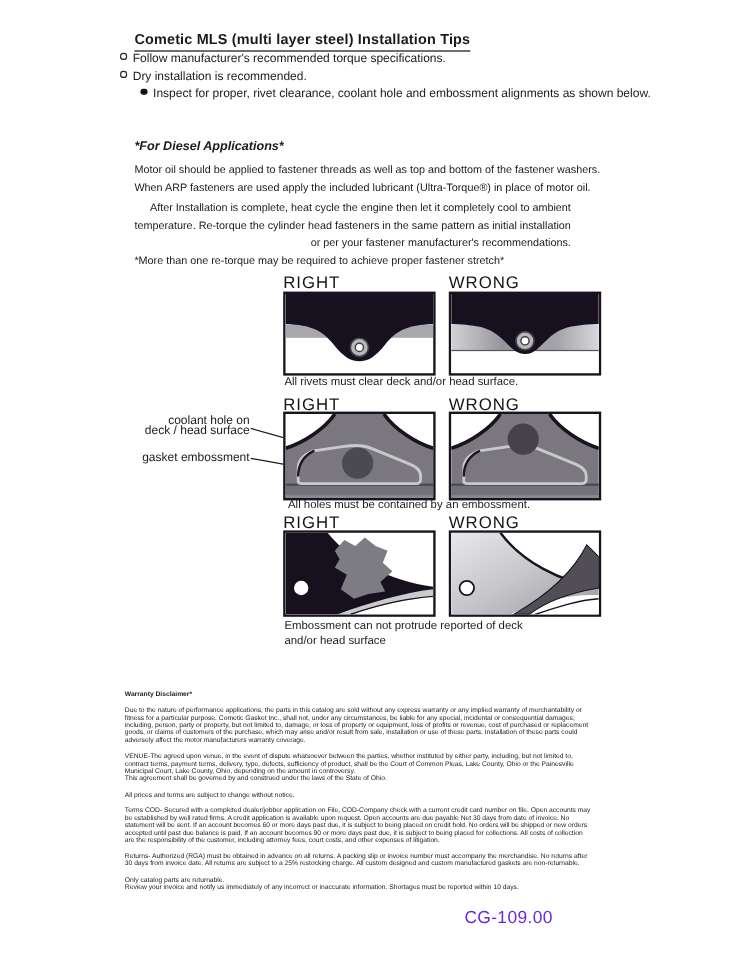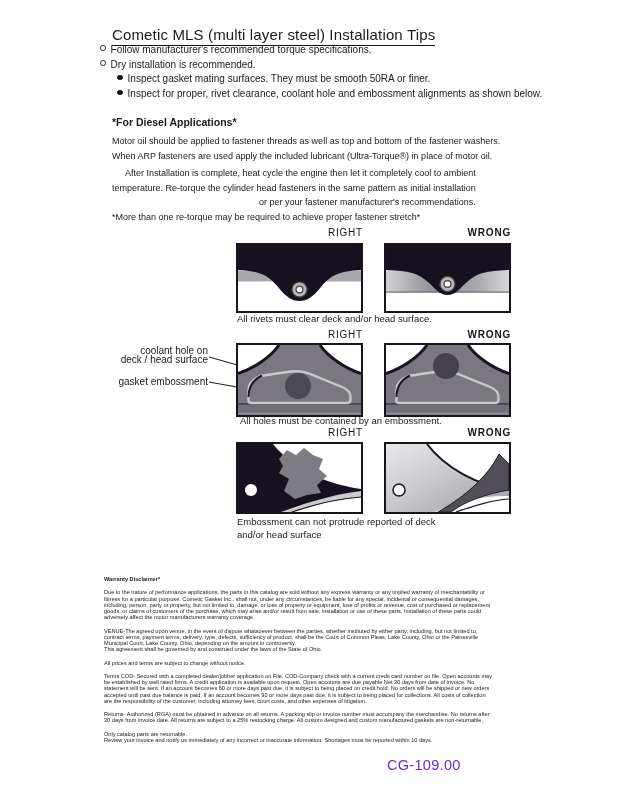--- a/index.html
+++ b/index.html
@@ -5,50 +5,50 @@
   html,body{margin:0;padding:0;}
   body{
     width:618px;height:800px;background:#ffffff;position:relative;overflow:hidden;
     font-family:"Liberation Sans", sans-serif;color:#1a1a1a;
     -webkit-font-smoothing:antialiased;
   }
   .abs{position:absolute;}
 
   
   .title{
-    left:112px;top:26px;font-size:15px;font-weight:normal;letter-spacing:.15px;
+    left:112px;top:26px;font-size:12px;font-weight:bold;letter-spacing:.15px;
     border-bottom:1.4px solid #121212;padding-bottom:1.5px;white-space:nowrap;text-align:right;
   }
 
   
   .bullets{left:100px;top:43px;font-size:10px;line-height:14.7px;}
   .brow{display:flex;align-items:baseline;white-space:nowrap;}
   .brow.sub{margin-left:17px;}
   .marker{flex:none;width:3.6px;height:3.6px;border-radius:50%;margin-right:5px;position:relative;top:-2px;}
   .marker.hollow{border:1px solid #2a2a2a;background:#fff;}
   .marker.filled{background:#111;border:1px solid #111;}
 
   
-  .dheading{left:112px;top:116px;font-size:10.5px;font-weight:bold;}
+  .dheading{left:112px;top:116px;font-size:10.5px;font-weight:bold;font-style:italic;}
   .para{left:112px;font-size:9px;line-height:14.7px;white-space:pre-line;}
   .p1{top:134px;}
   .p2{top:166px;text-align:right;}
   .note{top:210px;}
 
   
-  .rwlabel{width:127px;text-align:right;font-size:10px;letter-spacing:.8px;color:#151515;}
+  .rwlabel{width:127px;text-align:left;font-size:14px;letter-spacing:.8px;color:#151515;}
   .dbox{width:127px;border:2px solid #18131d;background:#fff;line-height:0;box-sizing:border-box;}
   .dbox svg{display:block;}
   .caption{font-size:9.5px;line-height:13px;white-space:pre-line;}
 
   
   .r1lbl{top:227px;} .r1box{top:243px;}
   .r2lbl{top:329px;} .r2box{top:343px;}
   .r3lbl{top:427px;} .r3box{top:442px;}
-  .colL{left:236px;} .colR{left:384px;font-weight:bold;}
+  .colL{left:236px;} .colR{left:374px;}
   .cap1{left:237px;top:312px;}
   .cap2{left:240px;top:414px;}
   .cap3{left:237px;top:515px;}
 
   
   .ann{text-align:right;font-size:10px;line-height:9px;white-space:pre-line;left:88px;width:120px;}
   .annA{top:346px;} .annB{top:377px;}
   .leads{left:0;top:330px;pointer-events:none;}
 
   
@@ -65,24 +65,20 @@
 <div class="abs title">Cometic MLS (multi layer steel) Installation Tips</div>
 
 <div class="abs bullets">
   <div class="brow">
     <span class="marker hollow"></span>
     <span>Follow manufacturer's recommended torque specifications.</span>
   </div>
   <div class="brow">
     <span class="marker hollow"></span>
     <span>Dry installation is recommended.</span>
-  </div>
-  <div class="brow sub">
-    <span class="marker filled"></span>
-    <span>Inspect gasket mating surfaces.  They must be smooth 50RA or finer.</span>
   </div>
   <div class="brow sub">
     <span class="marker filled"></span>
     <span>Inspect for proper, rivet clearance, coolant hole and embossment alignments as shown below.</span>
   </div>
 </div>
 
 <div class="abs dheading">*For Diesel Applications*</div>
 <div class="abs para p1">Motor oil should be applied to fastener threads as well as top and bottom of the fastener washers.
 When ARP fasteners are used apply the included lubricant (Ultra-Torque®) in place of motor oil.</div>

